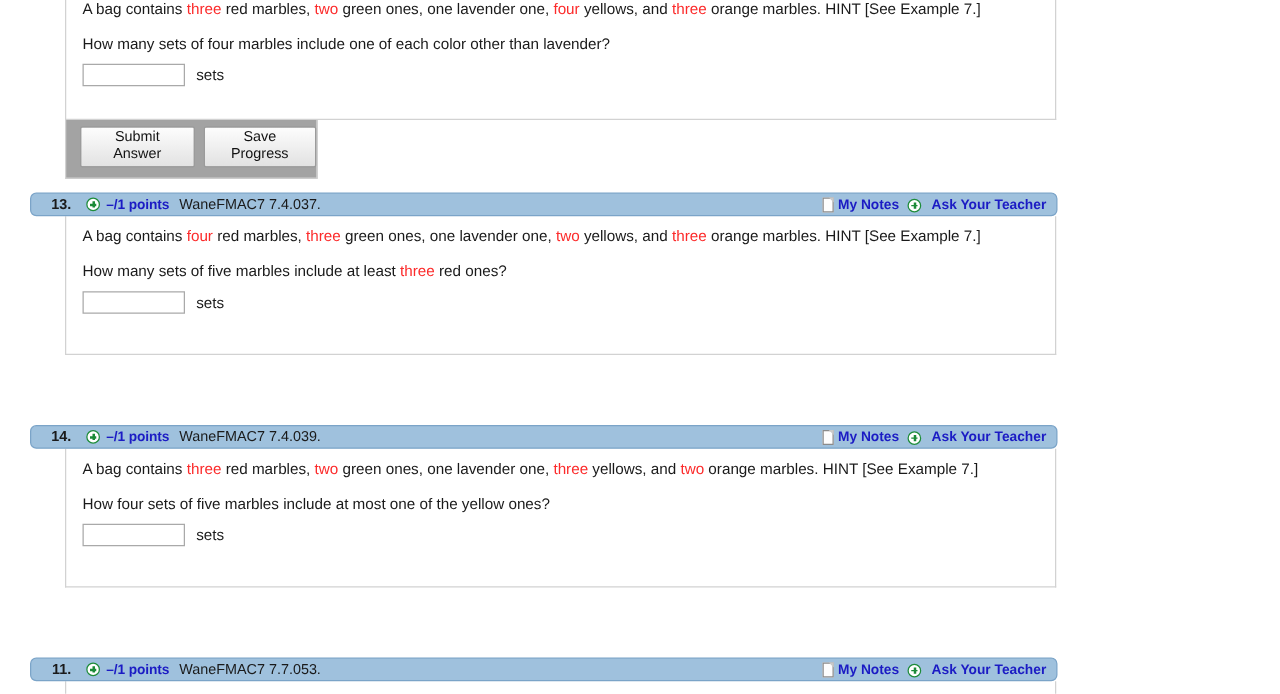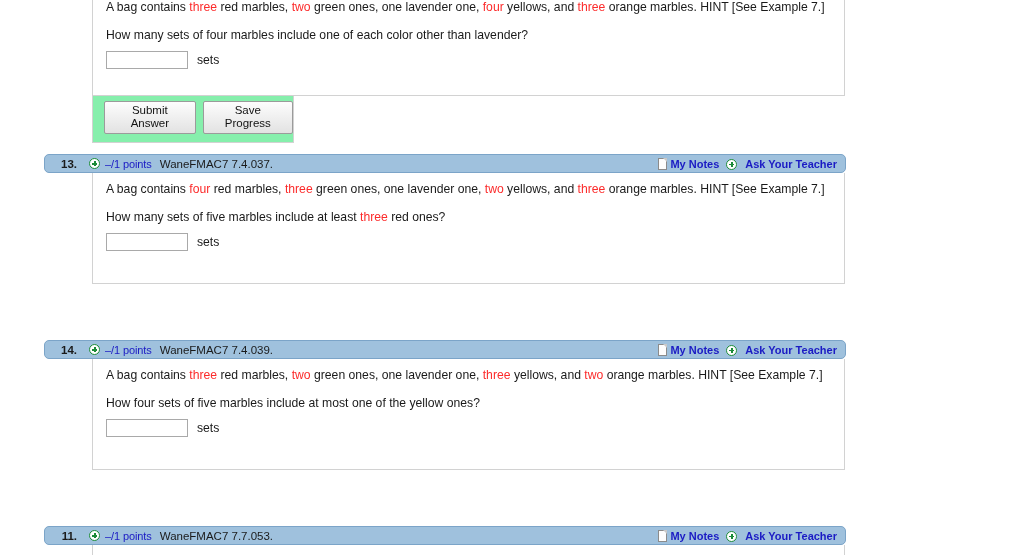--- a/index.html
+++ b/index.html
@@ -3,28 +3,28 @@
 <meta charset="utf-8">
 <style>
   * { box-sizing: border-box; }
   html, body {
     margin: 0; padding: 0;
     width: 1024px; height: 555px;
     background: #ffffff;
     font-family: "Liberation Sans", sans-serif;
     overflow: hidden;
   }
-  .page { position: relative; width: 856px; height: 555px; padding-left: 40px; }
+  .page { position: relative; width: 856px; height: 555px; }
 
   
   .question { position: relative; }
 
   .q-header {
     position: relative;
-    margin-left: 4px;
+    margin-left: 24px;
     margin-right: 10px;
     height: 19px;
     background: #9fc1dd;
     border: 1px solid #7ba4c8;
     border-radius: 5px;
     display: flex;
     align-items: center;
     padding: 0 6px 0 0;
   }
   .q-num {
@@ -54,21 +54,21 @@
   .plus-icon::before, .plus-icon::after {
     content: "";
     position: absolute;
     background: #1b8a37;
   }
   .plus-icon::before { left: 2px; right: 2px; top: 4px; height: 1.5px; }
   .plus-icon::after  { top: 2px; bottom: 2px; left: 4px; width: 1.5px; }
 
   .points {
     font-size: 11px;
-    font-weight: normal;
+    font-weight: bold;
     color: #1b1bc4;
     letter-spacing: -0.1px;
   }
   .qref {
     font-size: 11.5px;
     color: #1a1a1a;
     margin-left: 8px;
   }
   .q-actions {
     display: flex;
@@ -137,21 +137,21 @@
     font-size: 12.2px;
     color: #1a1a1a;
   }
   .btn-wrap {
     position: absolute;
     left: 52px;
     top: 96px;
     width: 202px;
     border: 1px solid #d2d2d2;
     border-top: none;
-    background: #86efac;
+    background: #a3a3a3;
     padding: 5px 0 8px 11px;
     display: flex;
     gap: 7px;
   }
   .btn {
     font-family: "Liberation Sans", sans-serif;
     font-size: 11.5px;
     color: #121212;
     background: linear-gradient(#fdfdfd, #e2e2e2);
     border: 1px solid #9b9b9b;

